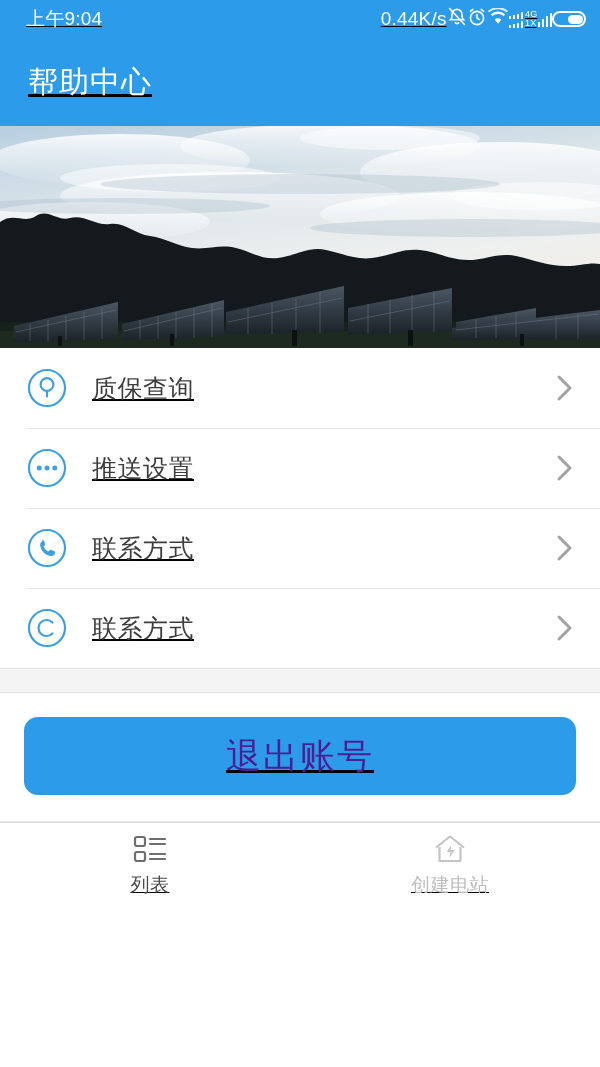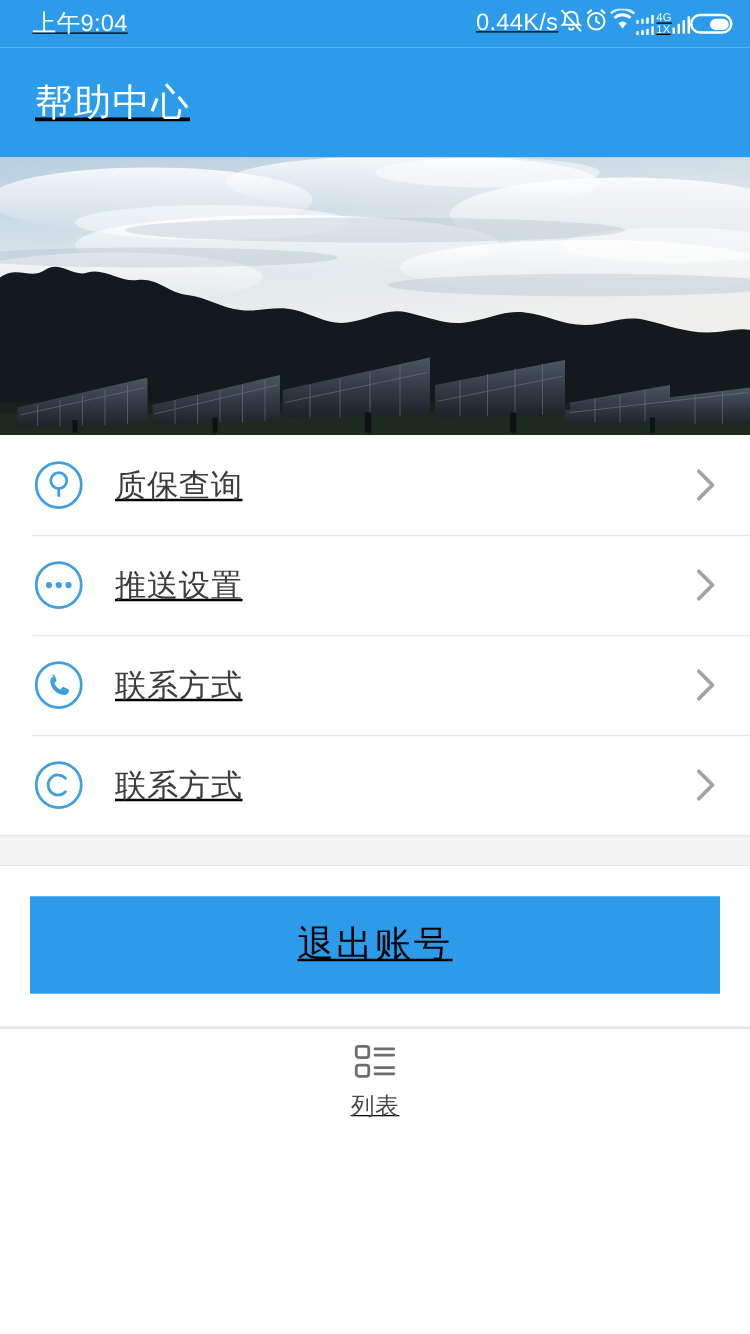--- a/index.html
+++ b/index.html
@@ -55,22 +55,22 @@
   .mi-icon { width:46px; height:46px; flex:0 0 46px; display:flex; align-items:center; justify-content:center; }
   .mi-label { font-size:25px; color:#3d3d3d; margin-left:22px; letter-spacing:.5px; }
   .mi-chevron { margin-left:auto; display:flex; align-items:center; }
 
   
   .gap-band { height:24px; background:#f4f4f4; border-bottom:1px solid #e3e3e3; flex:0 0 24px; }
 
   
   .logout-wrap { background:#ffffff; padding:24px 24px 26px 24px; border-bottom:1px solid #e6e6e6; }
   .logout-btn {
-    width:100%; height:78px; background:#2b9bea; color:#000000;
-    border:none; border-radius:0; font-size:29px; letter-spacing:2px;
+    width:100%; height:78px; background:#2b9bea; color:#4c1d95;
+    border:none; border-radius:14px; font-size:35px; letter-spacing:2px;
     font-family:inherit; cursor:pointer; display:flex; align-items:center; justify-content:center;
   }
 
   
   .filler { flex:1 1 auto; background:#fbfbfb; }
 
   
   .tabbar {
     height:82px; flex:0 0 82px; background:#ffffff; border-top:1px solid #dcdcdc;
     display:flex; align-items:stretch;
@@ -309,17 +309,27 @@
         <svg width="34" height="30" viewBox="0 0 34 30" fill="none" stroke="#6e6e6e" stroke-width="2.2" stroke-linecap="round">
           <rect x="2" y="3" width="10" height="9" rx="2"></rect>
           <rect x="2" y="18" width="10" height="9" rx="2"></rect>
           <path d="M17 5h15M17 10h15M17 20h15M17 25h15"></path>
         </svg>
       </span>
       <span class="tab-label">列表</span>
     </div>
 
 
+    <div class="tab state-disabled">
+      <span class="tab-icon">
+        <svg width="34" height="32" viewBox="0 0 34 32" fill="none" stroke="#c4c4c4" stroke-width="2.2" stroke-linejoin="round">
+          <path d="M3 14.5 17 3.5l14 11"></path>
+          <path d="M6.5 14v14h21V14"></path>
+          <path d="M18.6 11.5 13.6 19h4l-1.4 6 5.6-8h-4.2z" fill="#c4c4c4" stroke="none"></path>
+        </svg>
+      </span>
+      <span class="tab-label">创建电站</span>
+    </div>
 
 
   </div>
 
 </div>
 
 </body></html>

